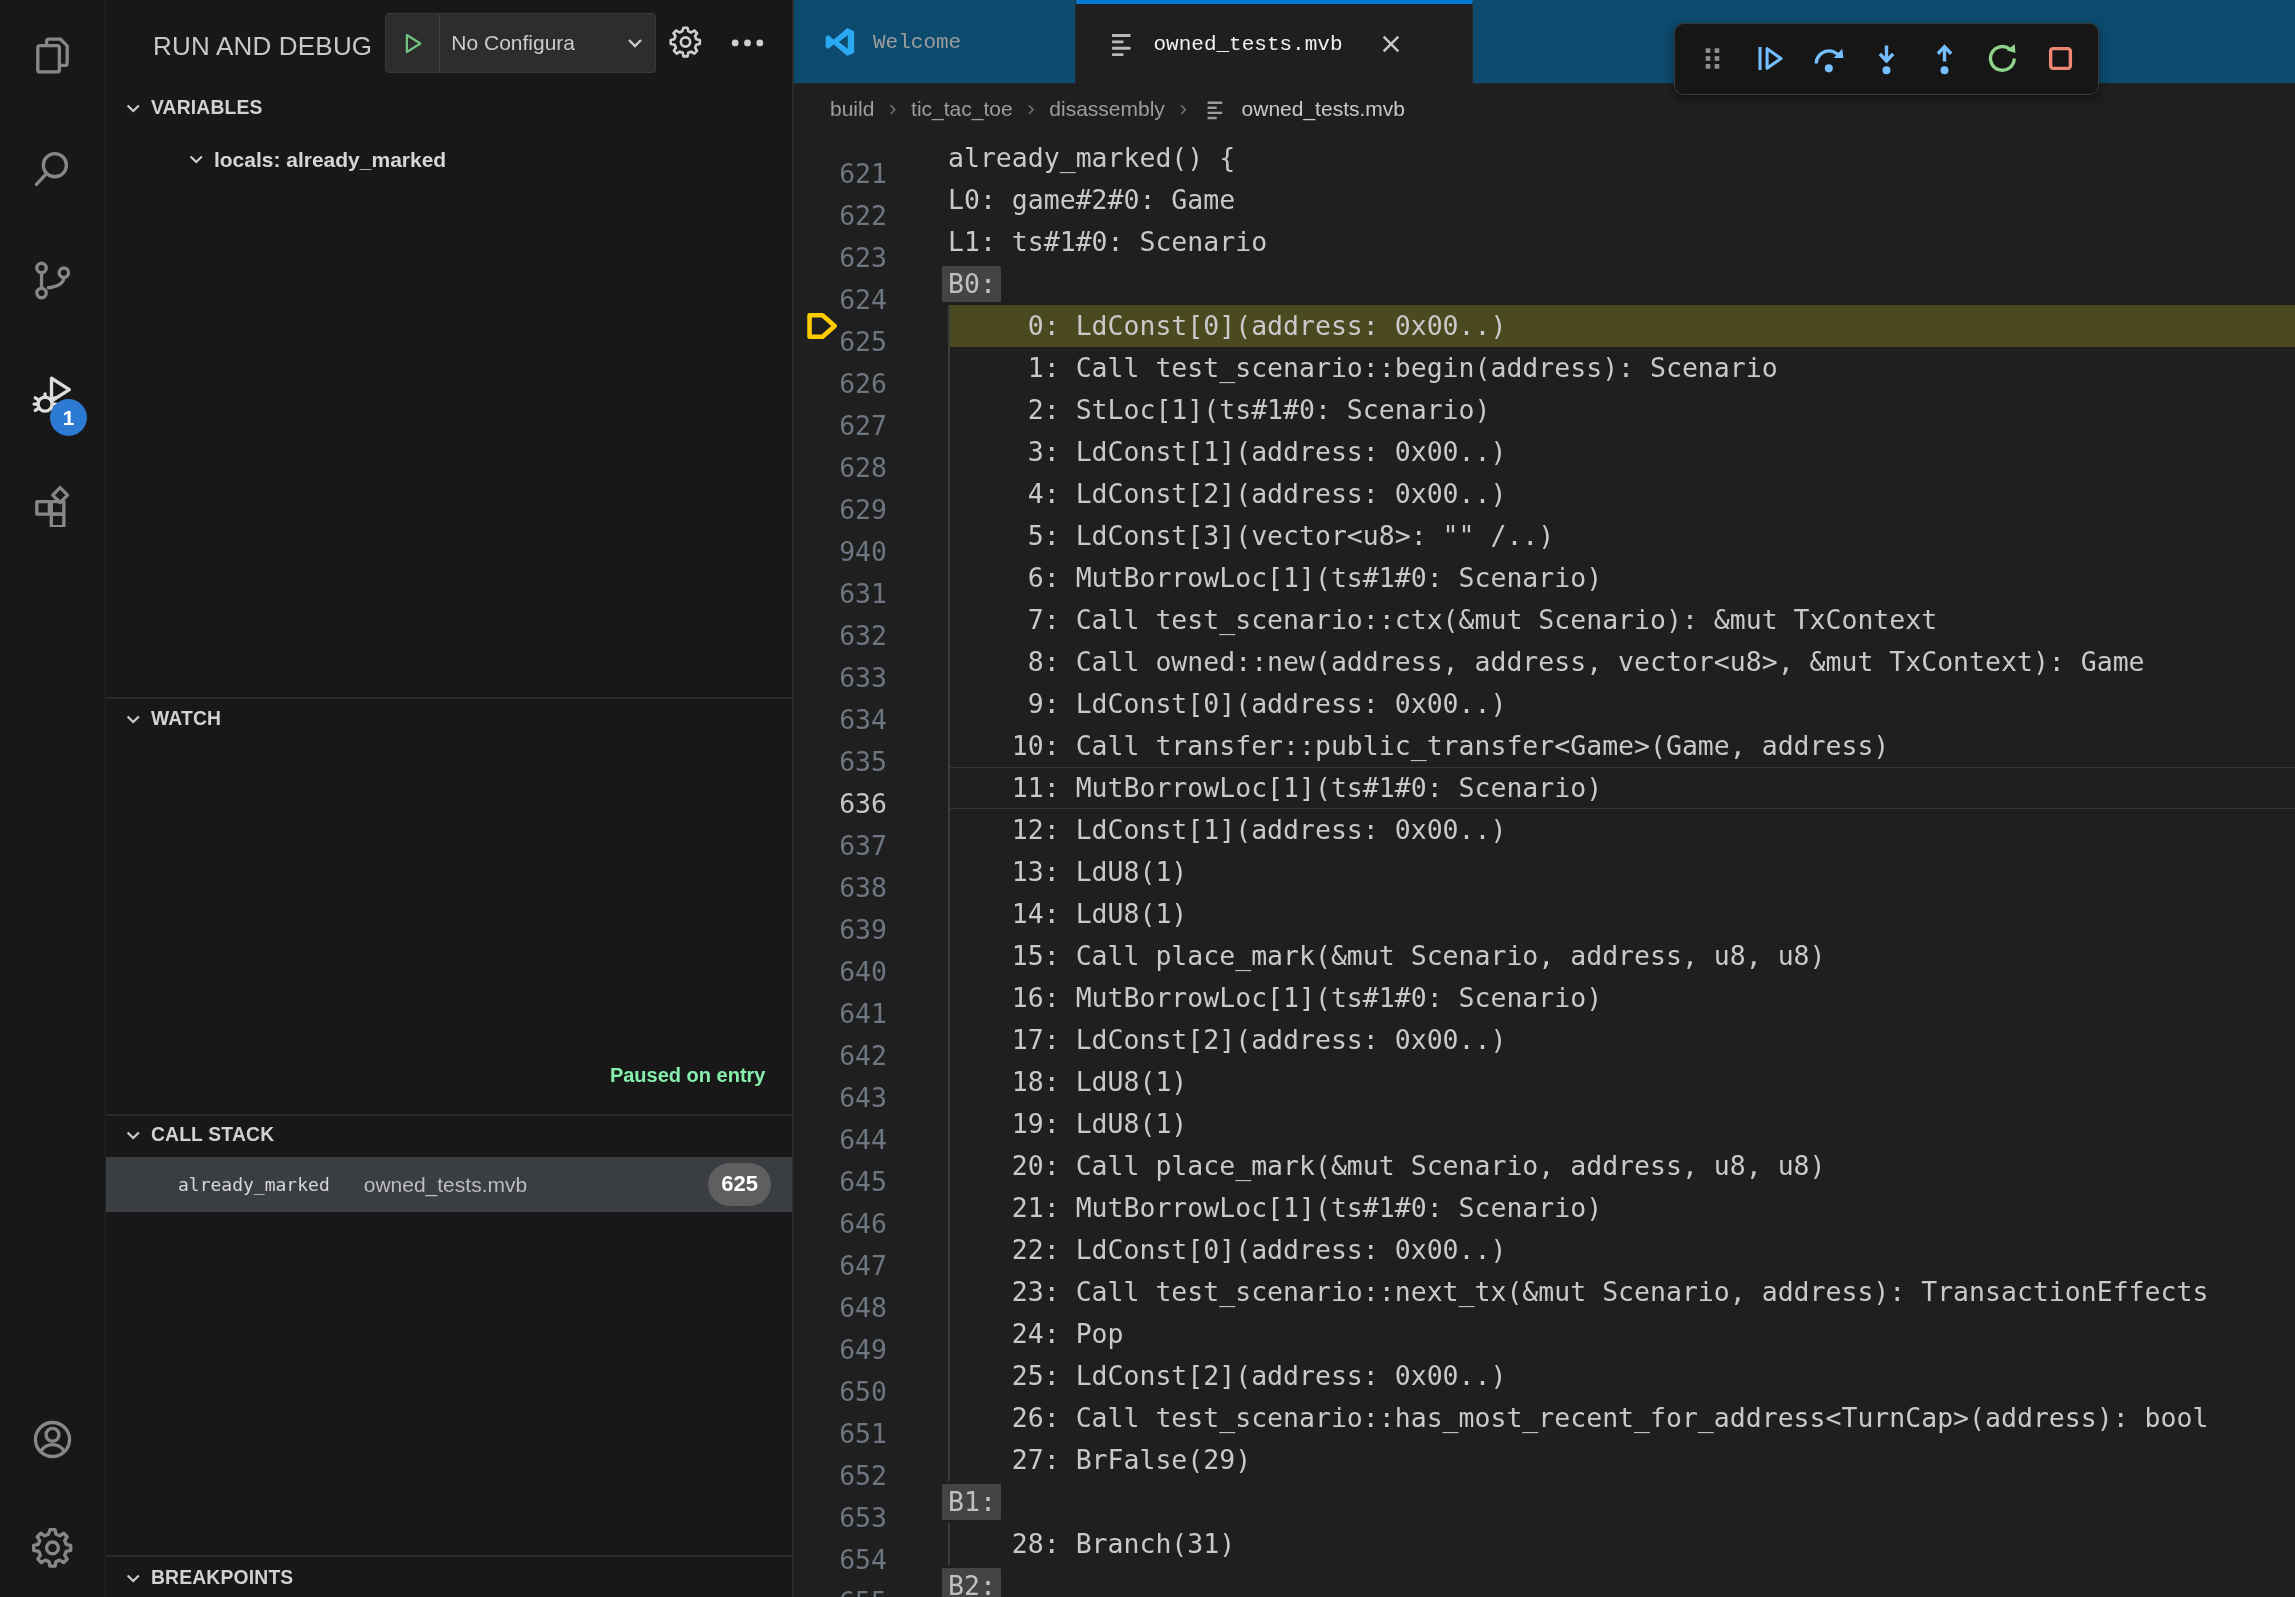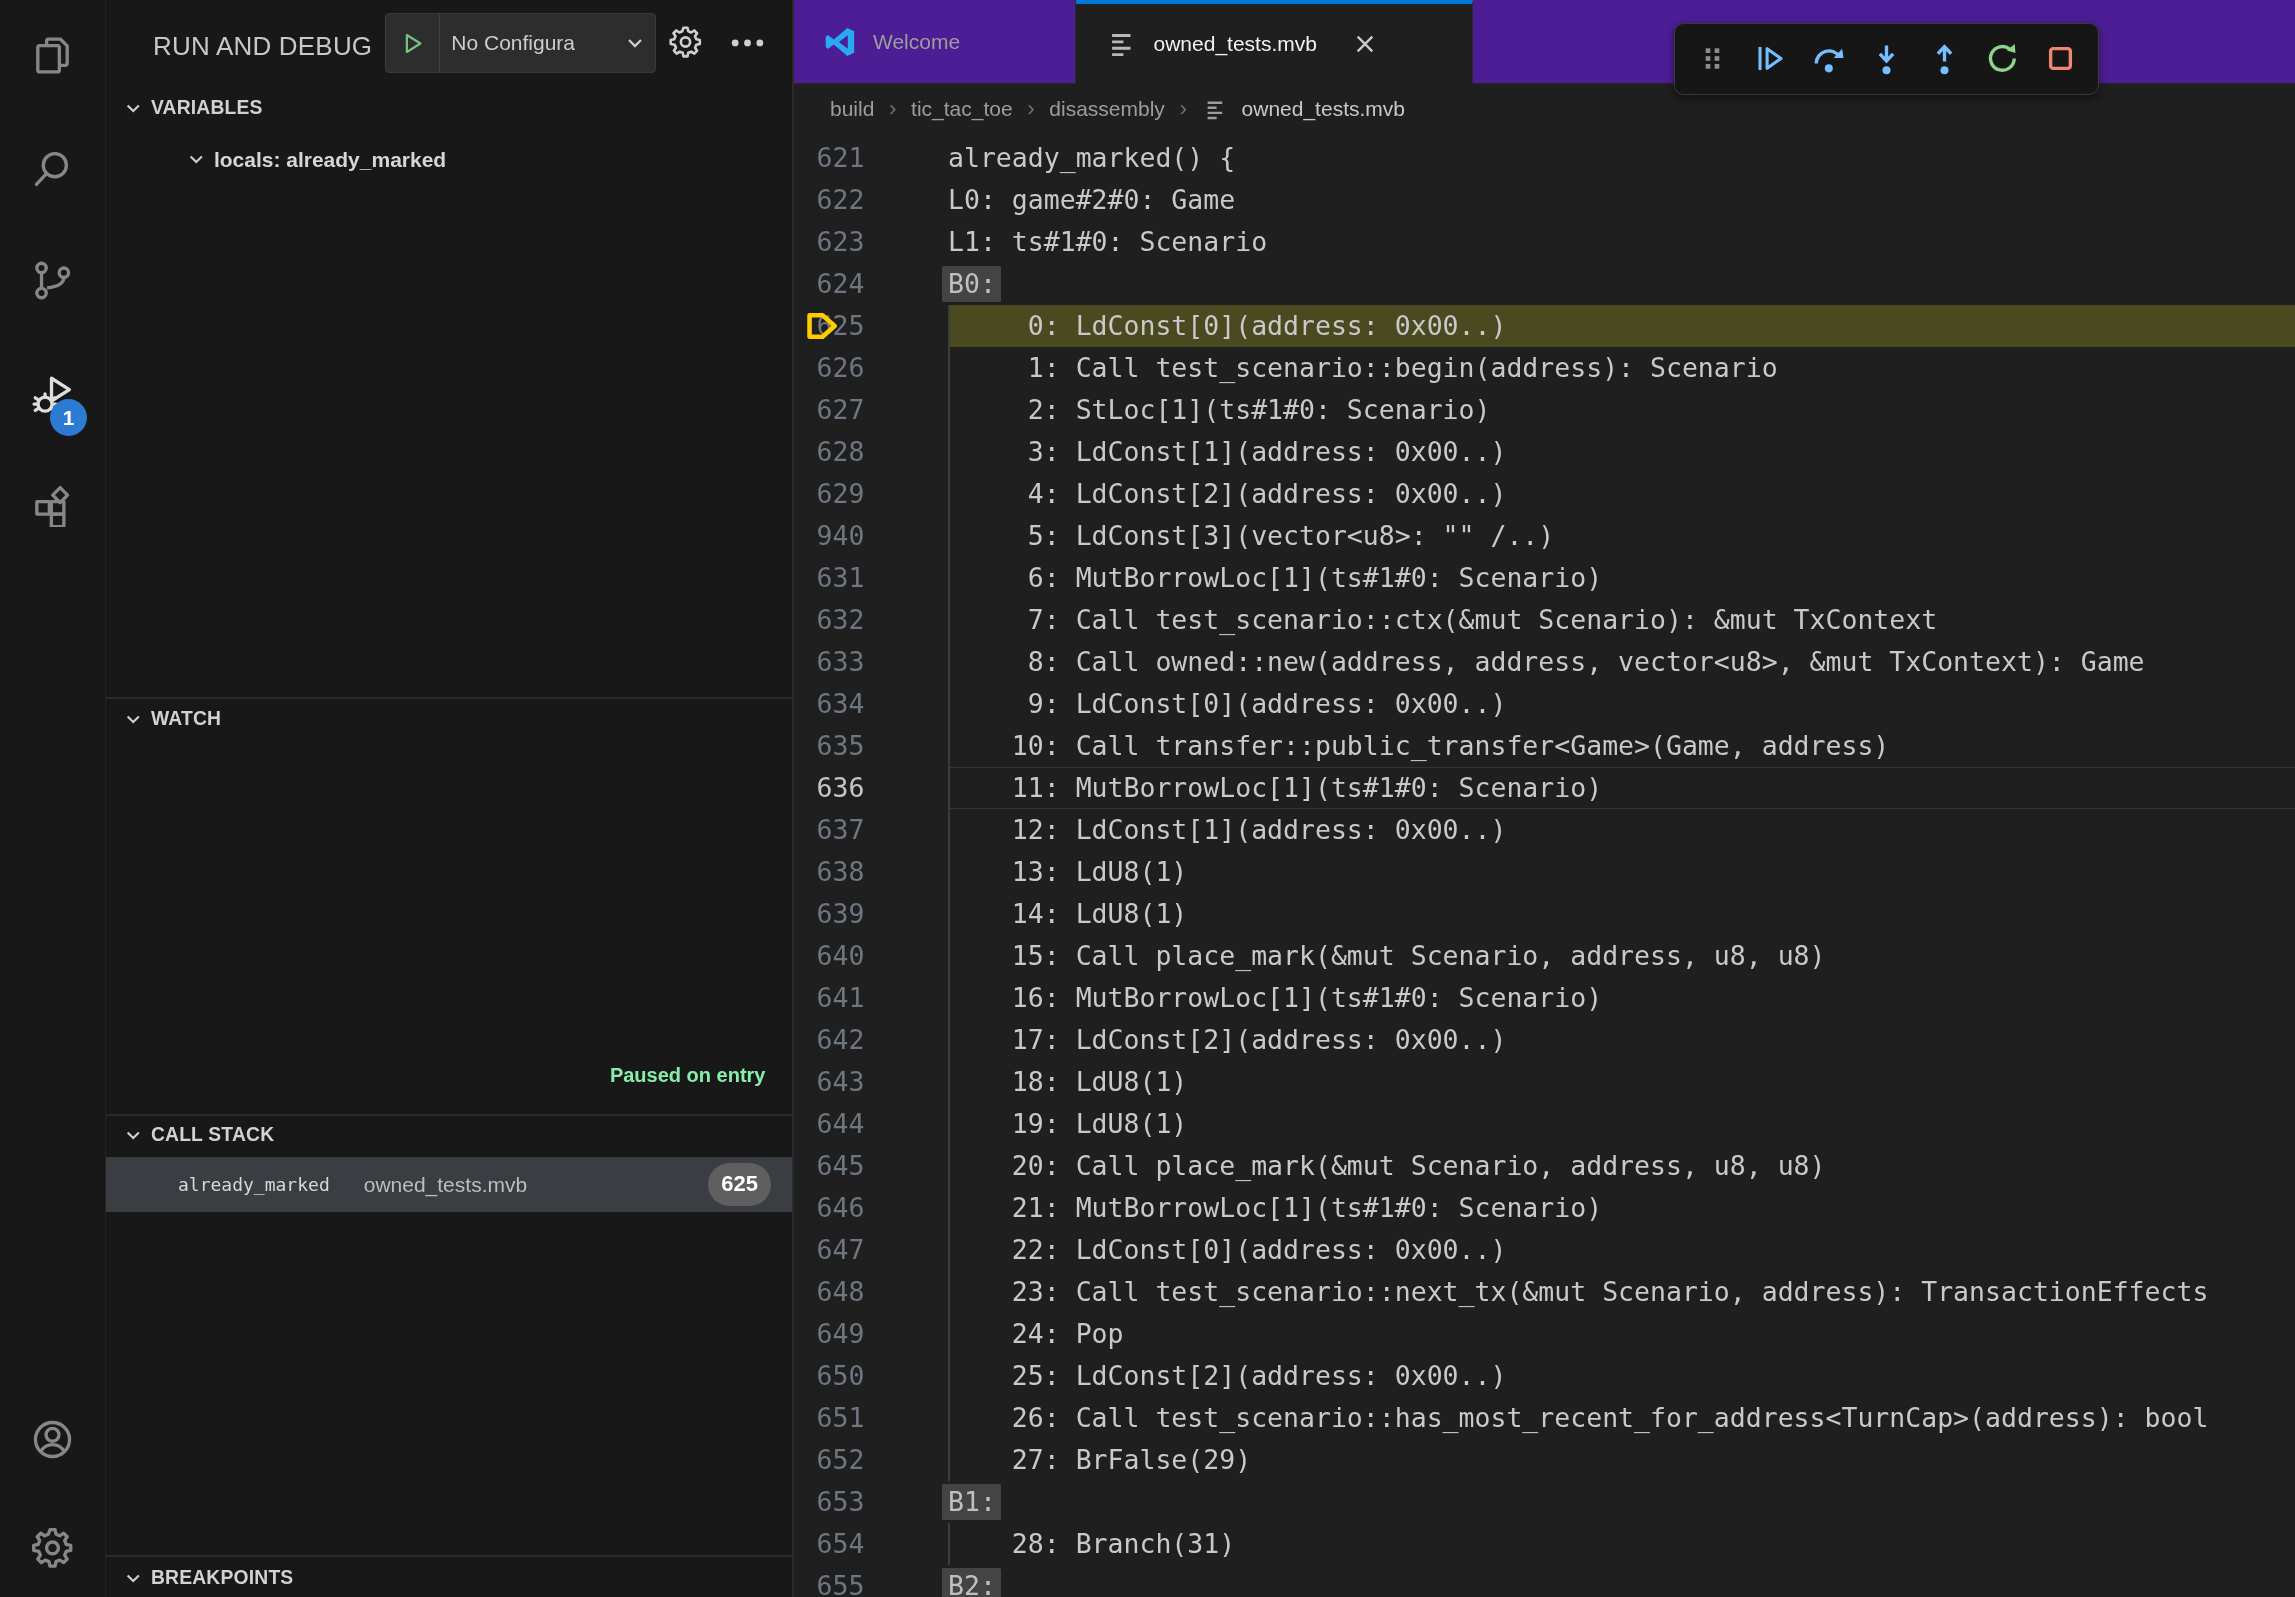--- a/index.html
+++ b/index.html
@@ -28,40 +28,40 @@
     font-weight:bold;font-size:21px;color:#d6d6d6;}
   #stack-row{position:absolute;left:0;top:1157px;width:686px;height:55px;background:#3a3d41;display:flex;align-items:center;}
   #stack-fn{margin-left:72px;font-family:"DejaVu Sans Mono",monospace;font-size:18px;color:#d8d8d8;}
   #stack-file{margin-left:34px;font-size:21px;color:#bdbdbd;}
   #stack-badge{position:absolute;right:21px;top:5.6px;min-width:42px;height:43px;padding:0 13px;border-radius:22px;background:#5f5f5f;
     color:#fff;font-weight:bold;font-size:22px;display:flex;align-items:center;justify-content:center;box-sizing:border-box;}
   #paused{position:absolute;right:26.5px;top:1064px;font-weight:bold;font-size:20px;color:#86efac;}
   
   #main{position:absolute;left:794px;top:0;width:1502px;height:1597px;background:#1f1f1f;}
   #sidedivider{position:absolute;left:792px;top:0;width:1.6px;height:1597px;background:#2b2b2b;}
-  #tabbar{position:absolute;left:0;top:0;width:1502px;height:84px;background:#4c1d95;border-bottom:1.6px solid #262626;box-sizing:border-box;}
+  #tabbar{position:absolute;left:0;top:0;width:1502px;height:84px;background:#0c4a6e;border-bottom:1.6px solid #262626;box-sizing:border-box;font-family:Liberation Mono, monospace;}
   .tab{position:absolute;top:0;height:84px;display:flex;align-items:center;box-sizing:border-box;}
   #tab-welcome{left:0;width:282px;padding-left:29px;color:#9d9d9d;font-size:21px;gap:16px;border-right:1.6px solid #2b2b2b;}
   #tab-owned{left:282px;width:397px;background:#1f1f1f;border-top:4px solid #0078d4;border-right:1.6px solid #2b2b2b;
      padding-left:29px;color:#f2f2f2;font-size:21px;gap:14.5px;}
   .tabicon{width:34px;height:34px;flex:none;}
   #tab-close{margin-left:17.7px;width:32px;height:32px;flex:none;}
   #breadcrumb{position:absolute;left:36px;top:84px;height:50px;display:flex;align-items:center;gap:13px;font-size:21px;color:#9d9d9d;white-space:nowrap;}
   #breadcrumb .bsep{color:#707070;font-size:22.5px;padding:0 1.6px;}
   #breadcrumb .bitem.last{color:#c9c9c9;}
   #breadcrumb .bicon{width:27px;height:27px;}
   
   #dbgbar{position:absolute;left:880px;top:22.5px;width:425px;height:72px;background:#161616;border:1.6px solid #3a3a3a;border-radius:9.7px;
      box-shadow:0 3.2px 8px rgba(0,0,0,.45);display:flex;align-items:center;justify-content:space-evenly;z-index:60;box-sizing:border-box;}
   .dbtn{width:42px;height:42px;display:flex;align-items:center;justify-content:center;}
   .dbtn svg{width:37px;height:37px;}
   
   #code{position:absolute;left:0;top:134px;width:1502px;height:1464px;overflow:hidden;padding-top:3.2px;}
   .row{position:relative;height:42px;font-family:"DejaVu Sans Mono",monospace;font-size:26.5px;line-height:42px;}
-  .row .ln{position:absolute;left:0;top:0;width:93px;text-align:center;color:#6e7681;}
+  .row .ln{position:absolute;left:0;top:16px;width:93px;text-align:right;color:#6e7681;}
   .row.cursor .ln{color:#c6c6c6;}
   .row .txt{position:absolute;left:154px;top:0;white-space:pre;color:#c9c9c9;z-index:3;}
   .row .guide{position:absolute;left:154px;top:0;bottom:0;width:1.6px;background:#3c3c3c;z-index:1;}
   .row .hl{position:absolute;left:154px;right:0;top:0;bottom:0;background:#4b4920;z-index:0;}
   .row .cl{position:absolute;left:154px;right:0;top:0;bottom:0;border-top:1.6px solid rgba(255,255,255,.10);border-bottom:1.6px solid rgba(255,255,255,.10);box-sizing:border-box;z-index:1;}
   .row .execArrow{position:absolute;left:9.7px;top:4.8px;width:37px;height:32px;z-index:4;}
   .blockLab{background:rgba(120,120,120,.42);color:#c0c0c0;padding:2.4px 5.6px;margin-left:-5.6px;border-radius:1.6px;}
 </style>
 </head>
 <body>

